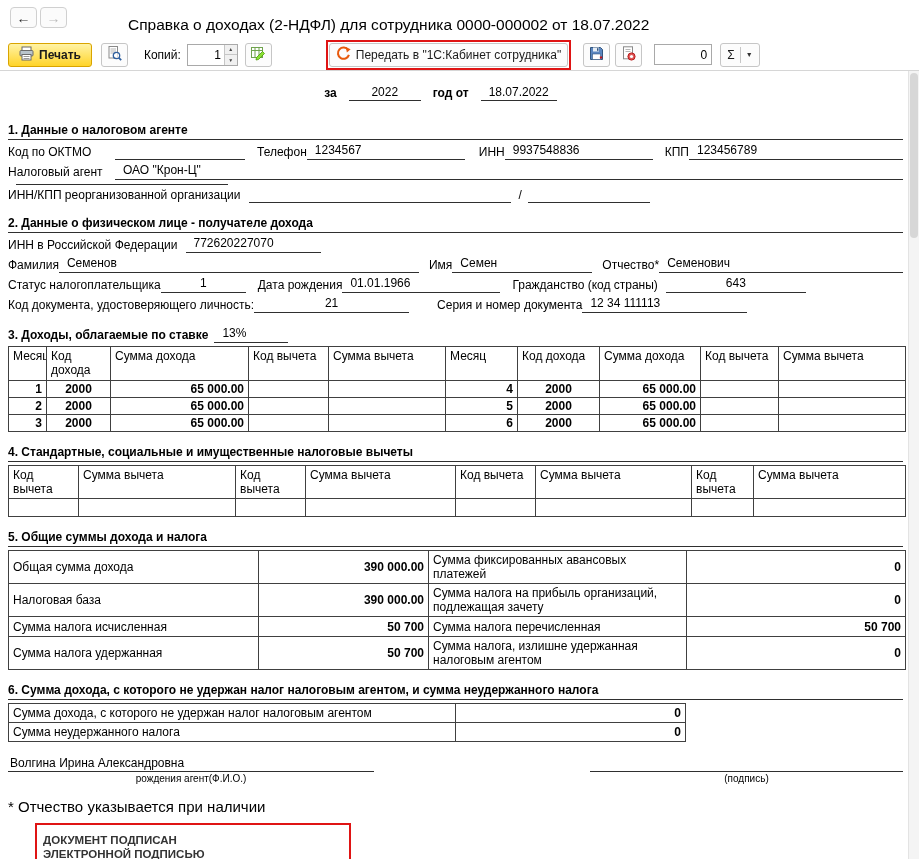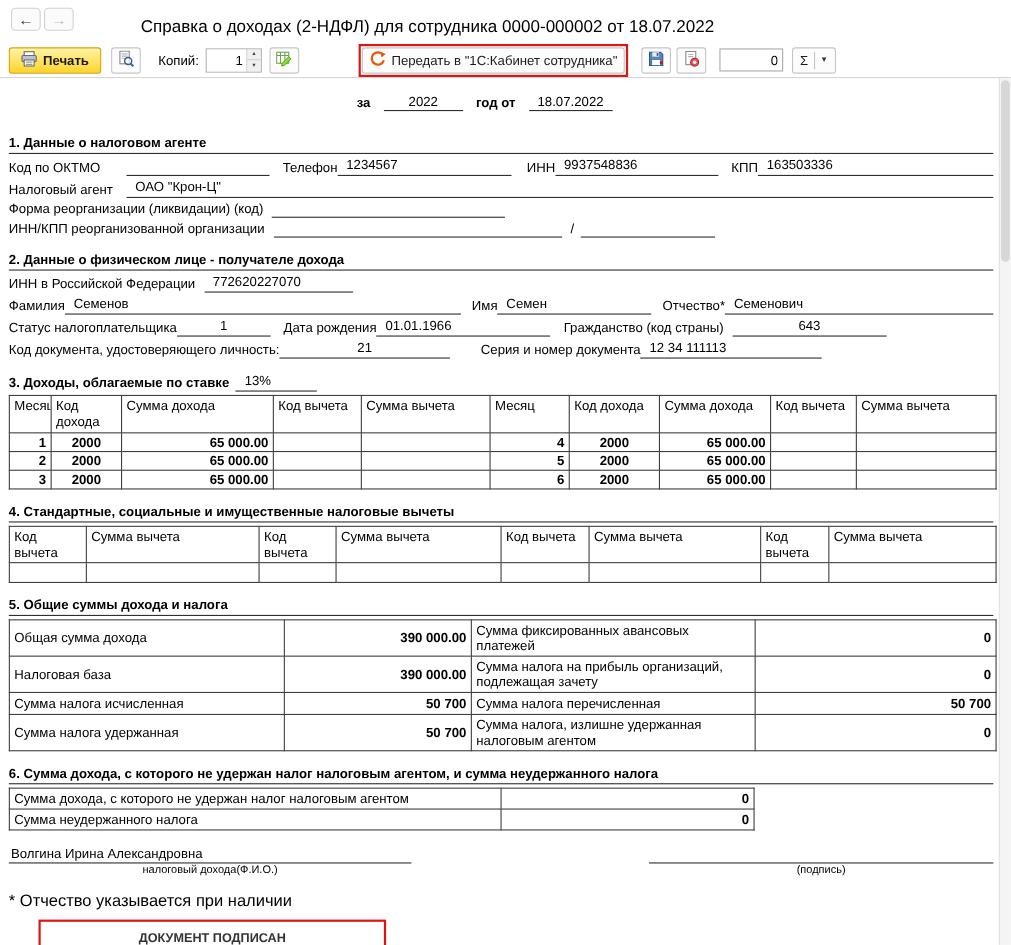--- a/index.html
+++ b/index.html
@@ -61,21 +61,21 @@
   .t6 td{height:18px;vertical-align:middle;}
 
   .sig-row{display:flex;justify-content:space-between;margin-top:14px;}
   .sig-left{width:366px;}
   .sig-right{width:313px;}
   .sig-top{border-bottom:1px solid #2f2f2f;height:16px;padding-left:2px;line-height:15px;}
   .sig-cap{text-align:center;font-size:10px;padding-top:1px;}
   .footnote{margin-top:14px;font-size:15px;}
 
   .stamp{width:316px;margin:8px 0 0 27px;border:2px solid #df1414;padding:8px 6px 10px;}
-  .stamp-title{font-size:11.5px;font-weight:bold;text-align:center;line-height:14px;color:#333;}
+  .stamp-title{font-size:11.5px;font-weight:bold;line-height:14px;color:#333;}
 </style>
 </head>
 <body>
 
 <div class="header">
   <div class="navbtn" style="left:10px">
     <span>←</span>
   </div>
   <div class="navbtn disabled" style="left:40px">
     <span>→</span>
@@ -174,28 +174,27 @@
 
   <div class="sec">1. Данные о налоговом агенте</div>
   <div class="frow">
     <span class="lbl" style="width:107px">Код по ОКТМО</span>
     <span class="uv" style="width:130px"></span>
     <span class="lbl" style="margin-left:12px">Телефон</span>
     <span class="uv" style="width:158px">1234567</span>
     <span class="lbl" style="margin-left:14px">ИНН</span>
     <span class="uv" style="width:148px">9937548836</span>
     <span class="lbl" style="margin-left:12px">КПП</span>
-    <span class="uv" style="flex:1">163503336</span>
+    <span class="uv" style="flex:1">123456789</span>
   </div>
   <div class="frow">
     <span class="lbl" style="width:107px">Налоговый агент</span>
     <span class="uv" style="flex:1">ОАО "Крон-Ц"</span>
   </div>
   <div class="frow">
-    <span class="lbl">Форма реорганизации (ликвидации)  (код)</span>
     <span class="uv" style="width:212px;margin-left:8px"></span>
   </div>
   <div class="frow">
     <span class="lbl">ИНН/КПП  реорганизованной организации</span>
     <span class="uv" style="width:262px;margin-left:8px"></span>
     <span class="lbl" style="margin-left:8px">/</span>
     <span class="uv" style="width:122px;margin-left:6px"></span>
   </div>
 
   <div class="sec">2. Данные о физическом лице - получателе дохода</div>
@@ -381,21 +380,21 @@
     <tr>
       <td class="lab">Сумма неудержанного налога</td>
       <td class="num">0</td>
     </tr>
   </tbody>
     </table>
 
   <div class="sig-row">
     <div class="sig-left">
       <div class="sig-top">Волгина Ирина Александровна</div>
-      <div class="sig-cap">налоговый дохода(Ф.И.О.)</div>
+      <div class="sig-cap">рождения агент(Ф.И.О.)</div>
     </div>
     <div class="sig-right">
       <div class="sig-top"></div>
       <div class="sig-cap">(подпись)</div>
     </div>
   </div>
 
   <div class="footnote">* Отчество указывается при наличии</div>
 
   <div class="stamp">

